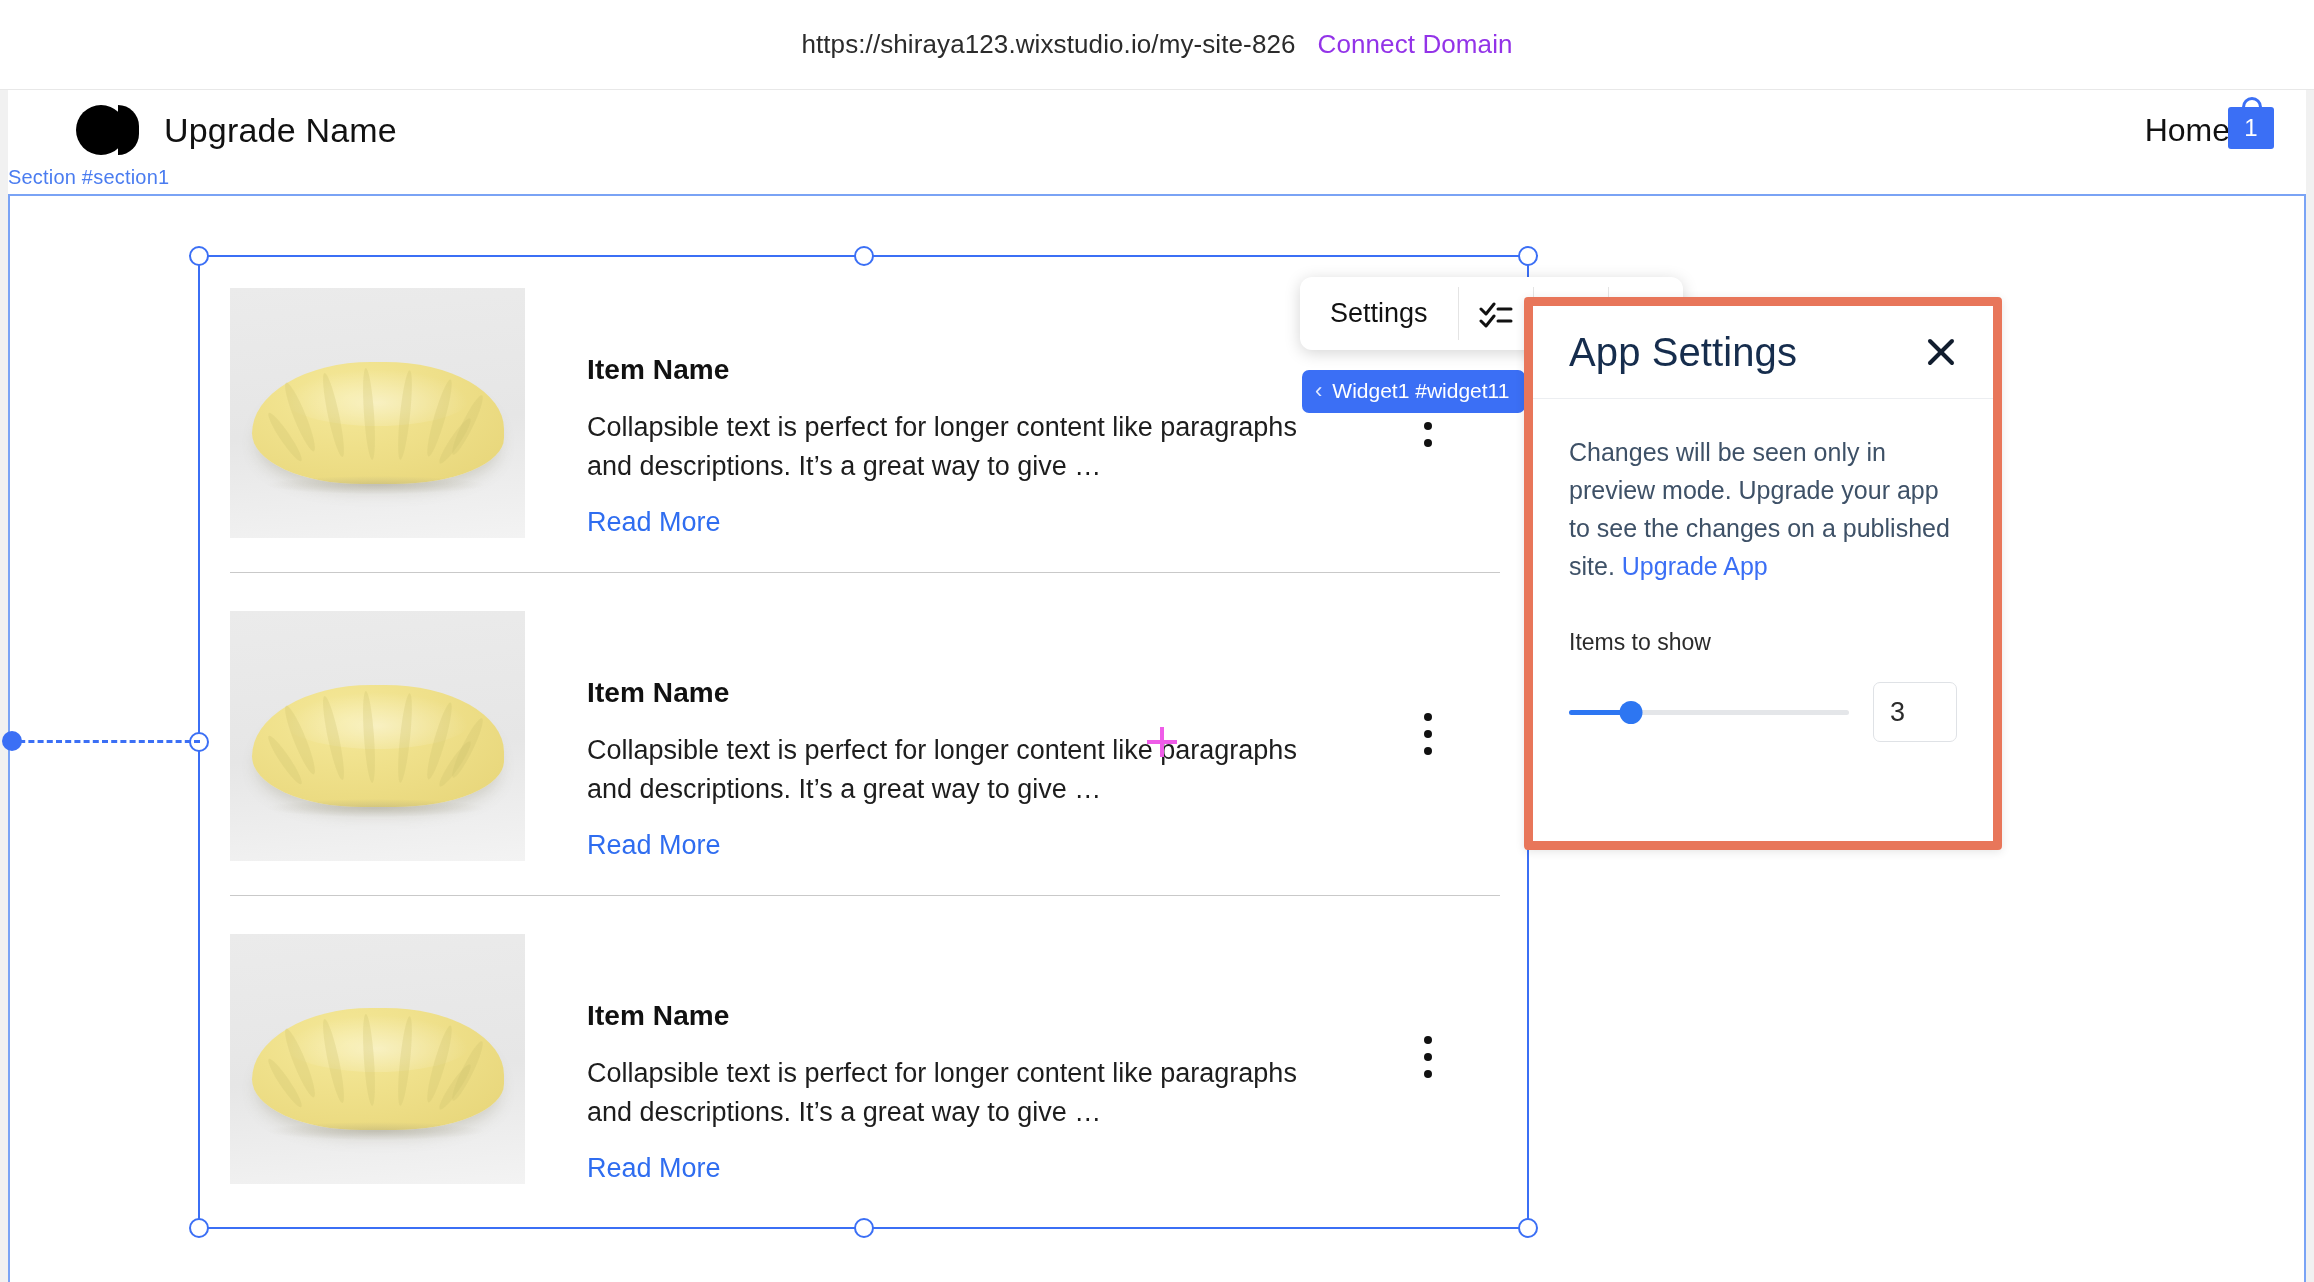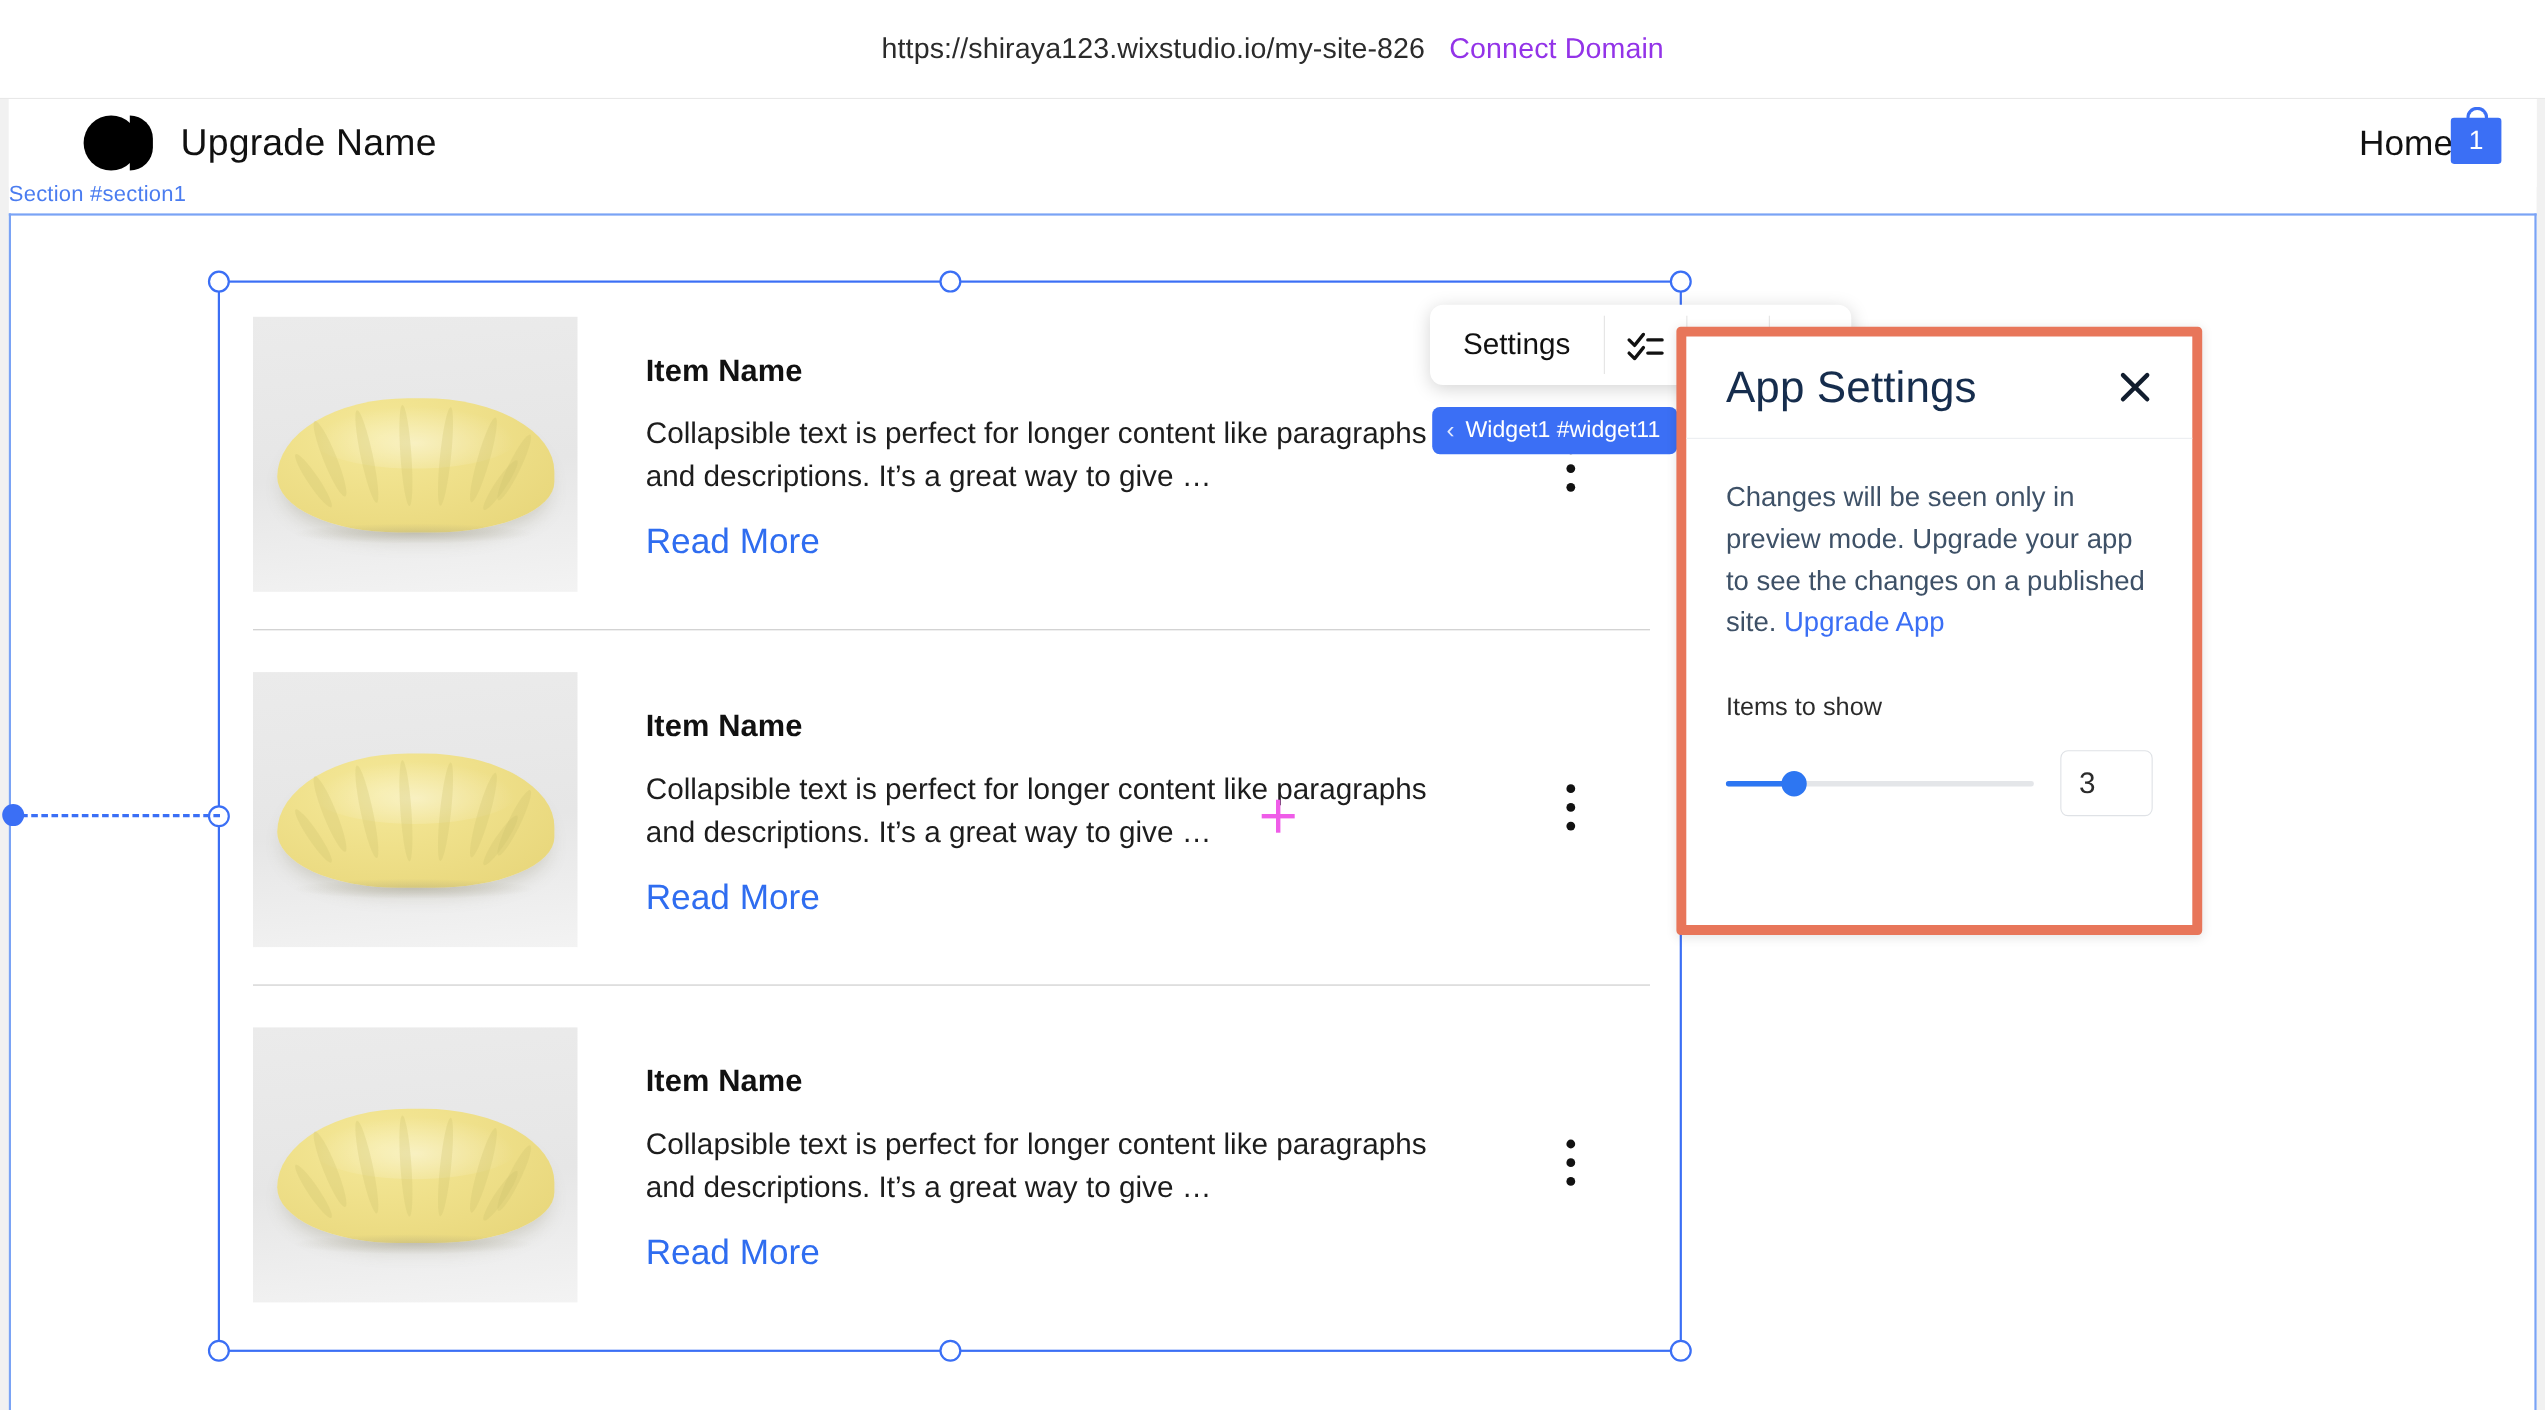--- a/index.html
+++ b/index.html
@@ -90,21 +90,21 @@
     position:absolute; left: 10px; top: 740px; width: 190px; height:0;
     border-top: 3px dashed #3b6ff5;
   }
   .guide-dot {
     position:absolute; left: 2px; top: 731px; width:20px; height:20px;
     border-radius:50%; background:#3b6ff5;
   }
 
   
   .item-list { position:absolute; left: 230px; top: 280px; width: 1270px; }
-  .item-row { display:flex; align-items:center; padding: 8px 0 34px 0; position:relative; }
+  .item-row { display:flex; align-items:flex-end; padding: 8px 0 34px 0; position:relative; }
   .item-row + .item-row { border-top:1px solid #c9c9c9; padding-top: 38px; }
 
   .thumb {
     width: 295px; height: 250px; flex: 0 0 295px;
     background: linear-gradient(175deg,#ebebeb 0%, #e6e6e6 55%, #f3f3f3 100%);
     position:relative; overflow:hidden;
   }
   .blob {
     position:absolute; left: 22px; top: 74px; width: 252px; height: 122px;
     background: radial-gradient(ellipse at 38% 28%, #f5e99a 0%, #efe08a 42%, #e6d477 100%);
@@ -125,21 +125,21 @@
     background: radial-gradient(ellipse at 50% 50%, rgba(150,145,120,.30), rgba(150,145,120,0) 72%);
     border-radius:50%;
   }
 
   .item-text { margin-left: 62px; flex: 1 1 auto; padding-top: 6px; }
   .item-title { font-size: 28px; font-weight: 700; color:#111; letter-spacing:.1px; }
   .item-desc {
     margin-top: 22px; font-size: 27px; color:#1d1d1d; line-height: 1.42;
     max-width: 745px; font-weight: 300;
   }
-  .item-link { margin-top: 22px; font-size: 32px; color:#2f6df0; cursor:pointer; display:inline-block; }
+  .item-link { margin-top: 22px; font-size: 27px; color:#2f6df0; cursor:pointer; display:inline-block; }
 
   .kebab {
     position:absolute; right: 68px; top: 50%; transform: translateY(-50%);
     width: 8px; display:flex; flex-direction:column; gap: 9px; align-items:center;
     cursor:pointer;
   }
   .kebab i { width:8px; height:8px; border-radius:50%; background:#111; display:block; }
 
   
   .crosshair { position:absolute; left: 1147px; top: 727px; width: 30px; height: 30px; pointer-events:none; }

